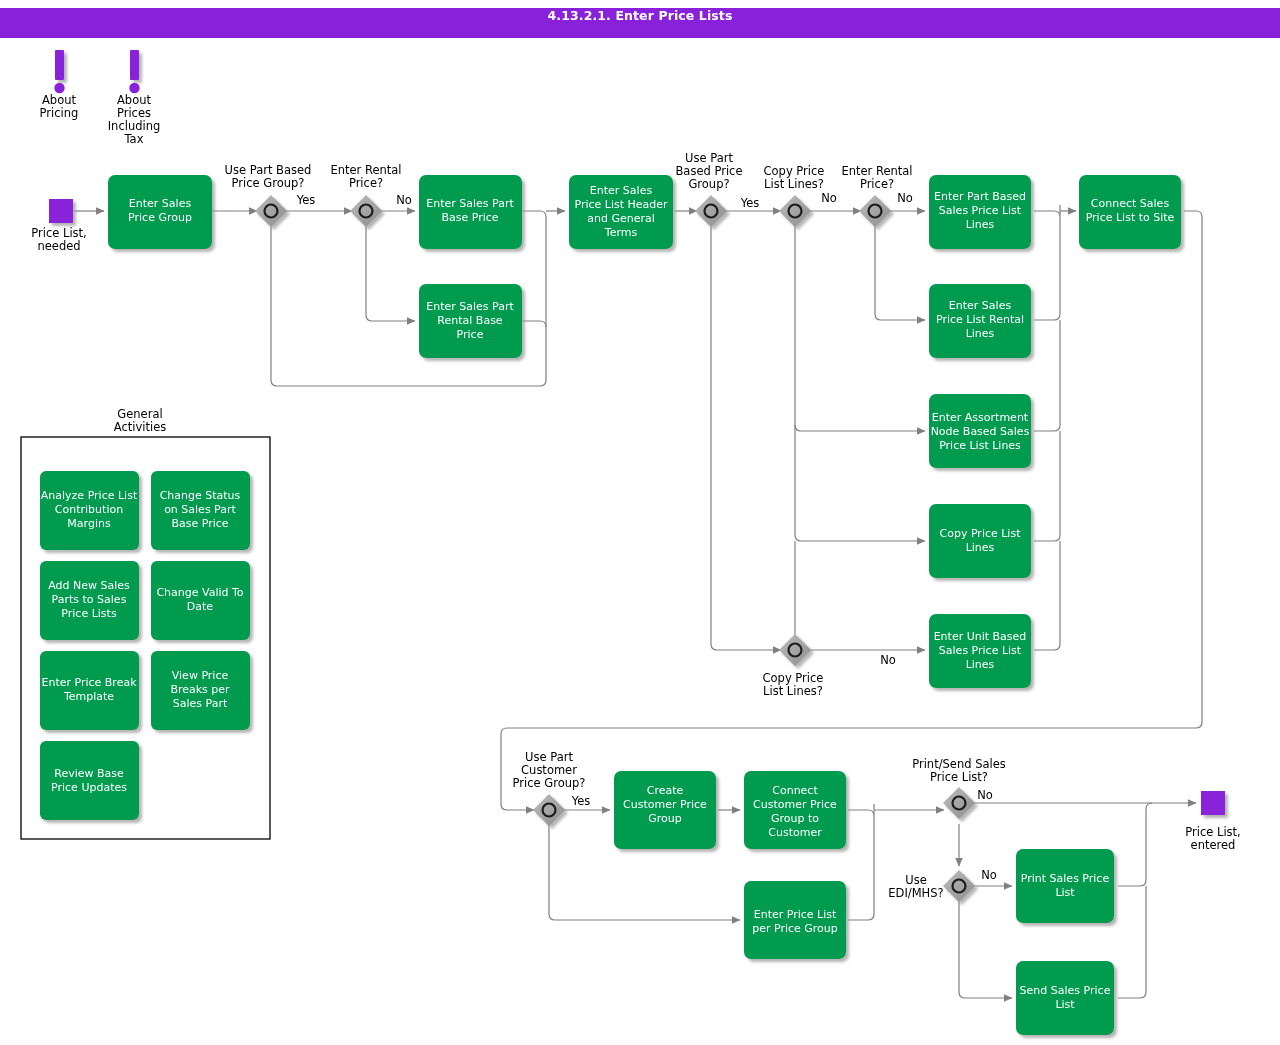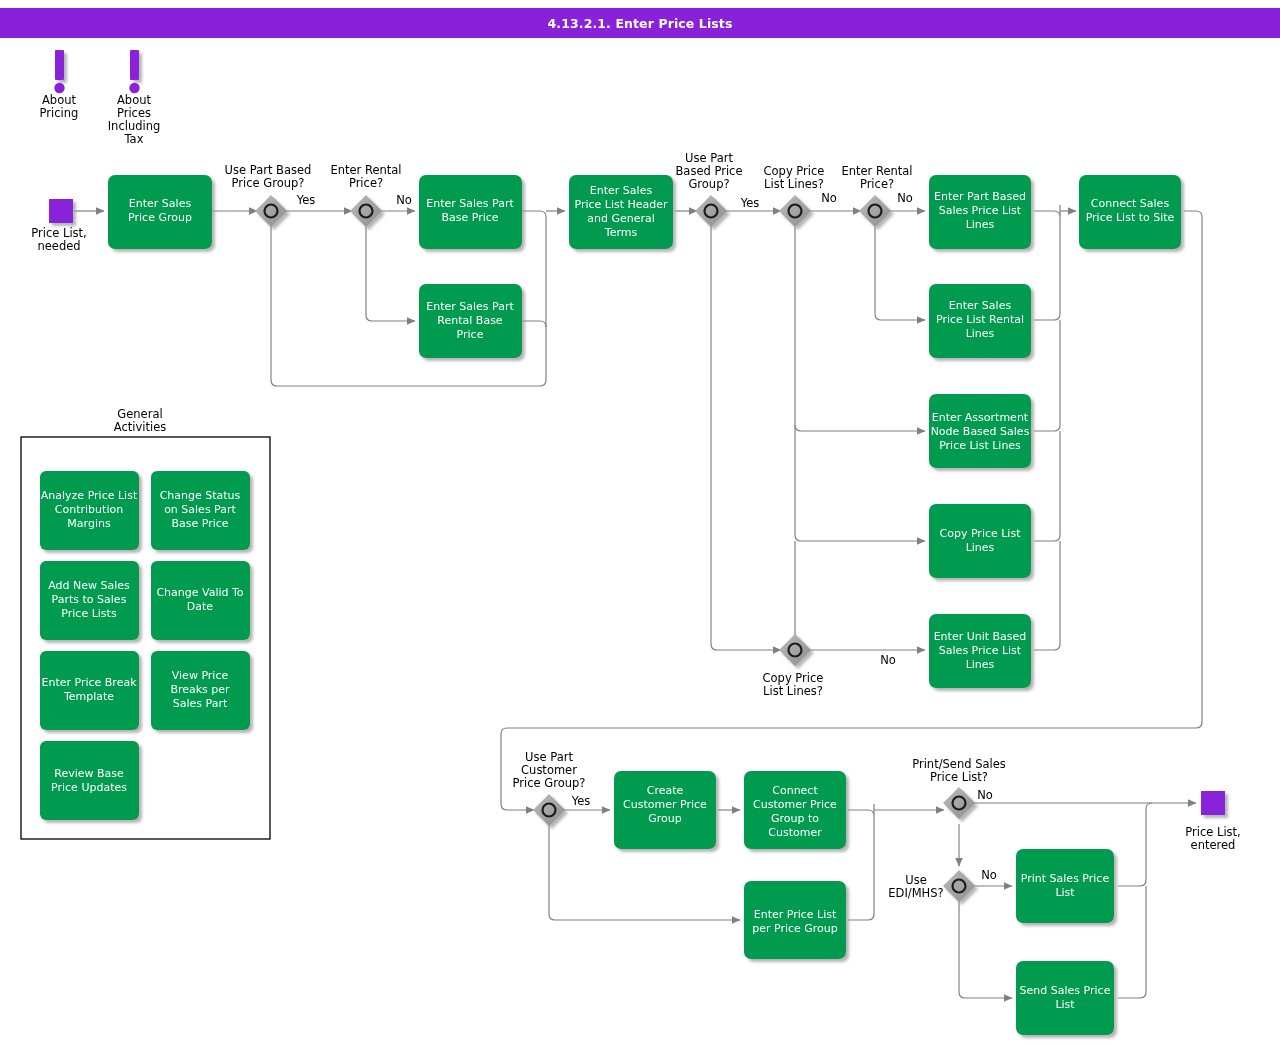--- a/index.html
+++ b/index.html
@@ -1,19 +1,19 @@
 <!DOCTYPE html>
 <html><head>
 <meta charset="utf-8">
 <style>
   html,body{margin:0;padding:0;background:#ffffff;}
   body{width:1280px;height:1045px;position:relative;overflow:hidden;
        font-family:"DejaVu Sans","Liberation Sans",sans-serif;}
   #titlebar{position:absolute;left:0;top:8px;width:1280px;height:30px;
-            background:#8A21DA;display:flex;align-items:center;justify-content:center;}
+            background:#8A21DA;display:flex;align-items:flex-start;justify-content:center;}
   #titlebar .t{color:#fff;font-size:12.5px;font-weight:bold;letter-spacing:.1px;}
   #canvas{position:absolute;left:0;top:0;width:1280px;height:1045px;}
   .nodeLabel{font-size:11px;fill:#ffffff;text-anchor:middle;}
   .outLabel{font-size:11.5px;fill:#000000;text-anchor:middle;}
   .edgeLabel{font-size:11.5px;fill:#000000;text-anchor:middle;}
   .grpTitle{font-size:11.5px;fill:#000000;text-anchor:middle;}
 </style>
 </head>
 <body>
 

